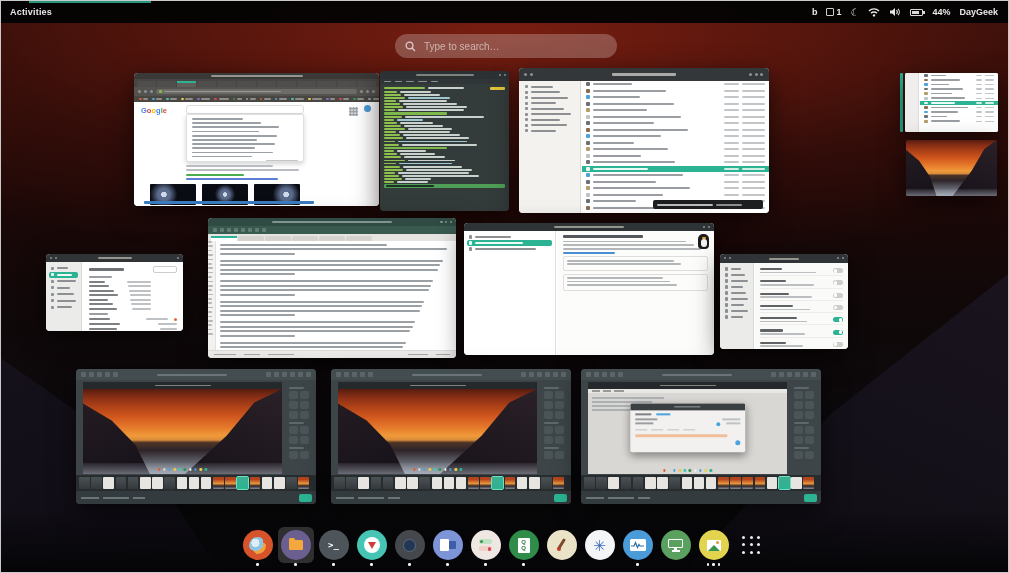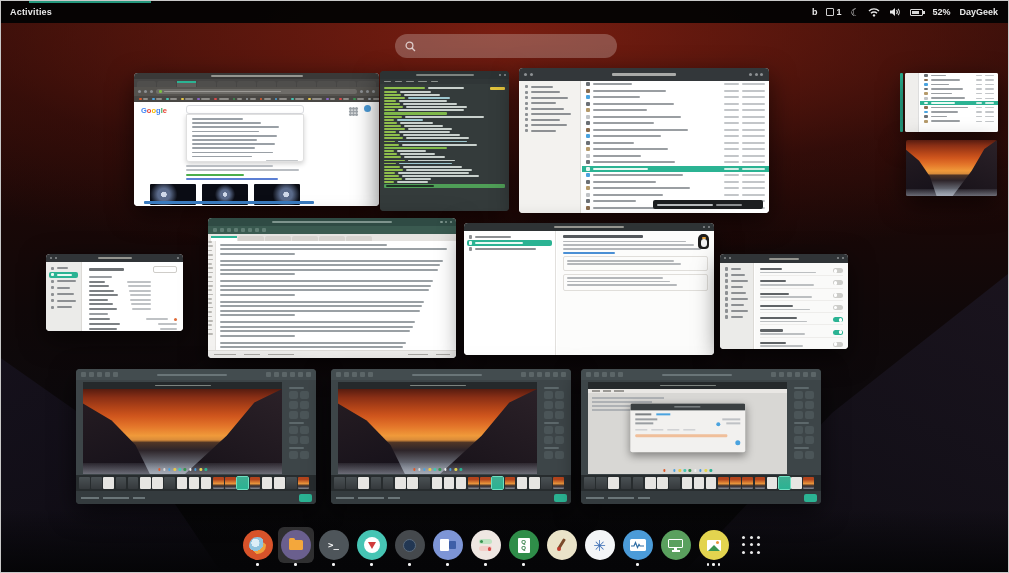--- a/index.html
+++ b/index.html
@@ -117,32 +117,33 @@
       <span>
         <svg width="12" height="10" viewBox="0 0 12 10">
             <polygon points="1,3.5 3.2,3.5 6,1 6,9 3.2,6.5 1,6.5" fill="#e6e6e6"></polygon>
             <path d="M7.5 3 A3 3 0 0 1 7.5 7" fill="none" stroke="#e6e6e6" stroke-width="1.1"></path>
             <path d="M9 1.8 A4.6 4.6 0 0 1 9 8.2" fill="none" stroke="#e6e6e6" stroke-width="1.1"></path>
           </svg>
       </span>
       <span class="battery">
           <i></i>
         </span>
-      <span class="txt">52%</span>
+      <span class="txt">44%</span>
       <span class="txt">DayGeek</span>
     </div>
   </div>
 
   <div class="search-pill">
     <span style="margin-right:6px;">
       <svg width="11" height="11" viewBox="0 0 11 11">
           <circle cx="4.5" cy="4.5" r="3.4" fill="none" stroke="rgba(255,255,255,.7)" stroke-width="1.3"></circle>
           <line x1="7.2" y1="7.2" x2="10" y2="10" stroke="rgba(255,255,255,.7)" stroke-width="1.3"></line>
         </svg>
     </span>
+    <input placeholder="Type to search…" style="">
   </div>
 
   <div class="win" style="left:133px;top:72px;width:245px;height:133px;">
     <div class="tb" style="height:6px;background:#3a3938;">
         <div class="tbar" style="width:92px;height:2px;"></div>
       </div>
     <div style="height:8px;background:#474645;display:flex;align-items:flex-end;gap:1px;padding:1px 3px 0;">
         <span style="flex: 1 1 0%; max-width: 26px; height: 80%; border-radius: 2px 2px 0px 0px; background: rgb(79, 78, 76); position: relative;"></span>
         <span style="flex: 1 1 0%; max-width: 26px; height: 80%; border-radius: 2px 2px 0px 0px; background: rgb(79, 78, 76); position: relative;"></span>
         <span style="flex: 1 1 0%; max-width: 26px; height: 80%; border-radius: 2px 2px 0px 0px; background: rgb(96, 94, 91); position: relative;">

